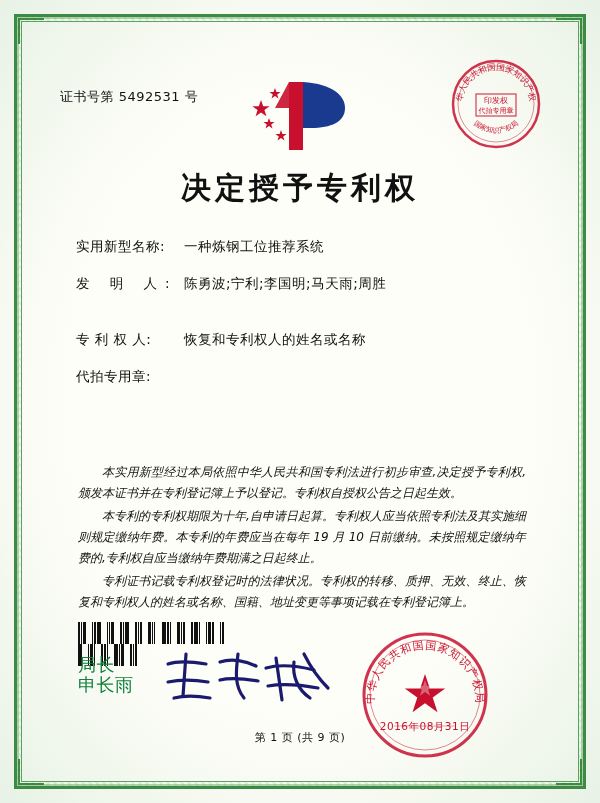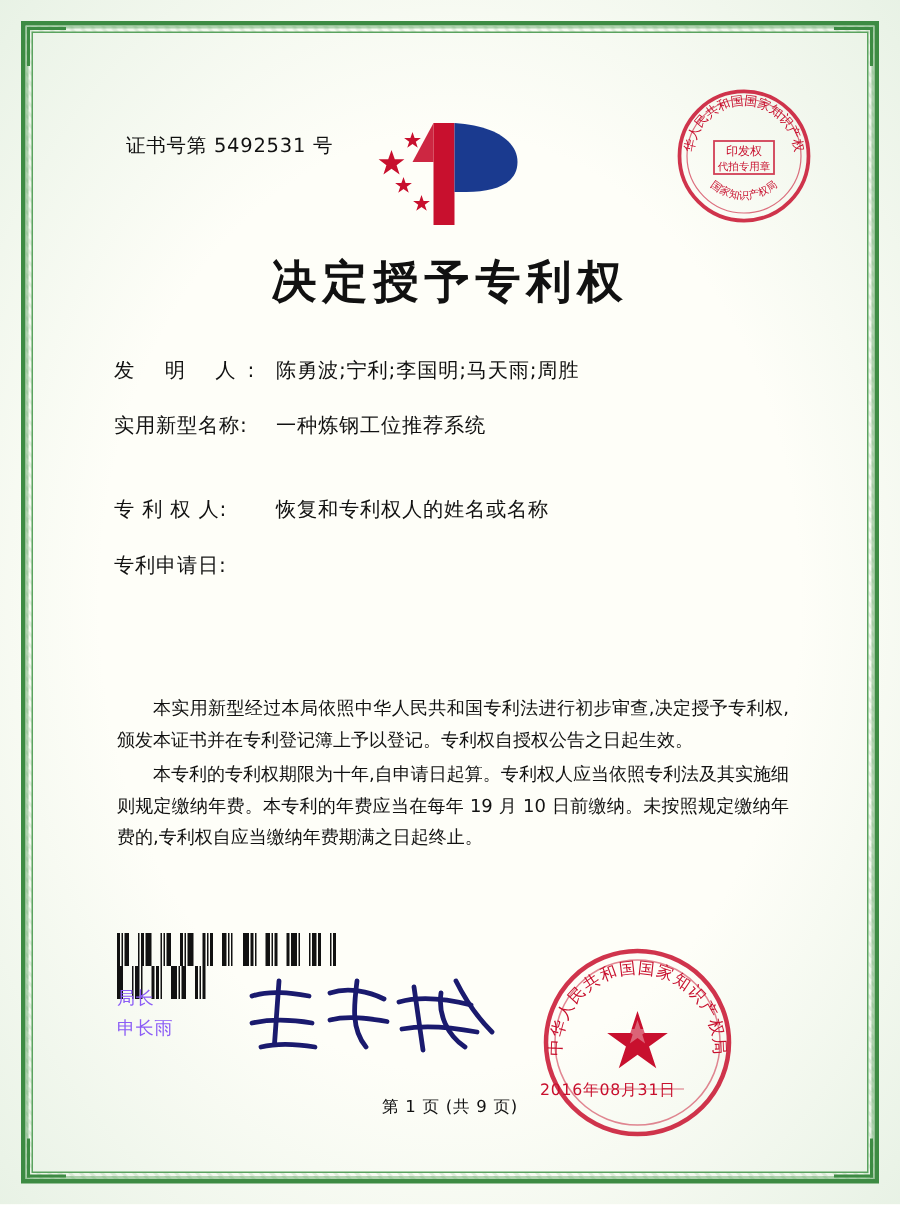--- a/index.html
+++ b/index.html
@@ -85,21 +85,21 @@
     position: absolute;
     left: 30px;
     top: 30px;
     right: 30px;
     bottom: 30px;
   }
 
   
   .serial {
     position: absolute;
-    left: 54px;
+    left: 30px;
     top: 58px;
     font-size: 13px;
     color: #111;
     letter-spacing: 0.5px;
     white-space: nowrap;
   }
 
   .logo {
     position: absolute;
     left: 50%;
@@ -166,20 +166,21 @@
     right: 44px;
     top: 432px;
     font-size: 12px;
     line-height: 21px;
     color: #111;
     text-align: justify;
   }
   .body-text p {
     margin: 0 0 2px 0;
     text-indent: 24px;
+    font-style: italic;
   }
 
   
   .barcode {
     position: absolute;
     left: 48px;
     top: 592px;
     width: 150px;
     height: 22px;
   }
@@ -189,23 +190,23 @@
     height: 100%;
     margin-right: 1px;
     vertical-align: top;
   }
 
   
   .sign-block {
     position: absolute;
     left: 48px;
     top: 625px;
-    font-size: 12px;
+    font-size: 18px;
     line-height: 20px;
-    color: #8b5cf6;
+    color: #15803d;
     letter-spacing: 0.5px;
   }
   .signature {
     position: absolute;
     left: 128px;
     top: 618px;
     width: 180px;
     height: 62px;
   }
 
@@ -215,20 +216,21 @@
     left: 330px;
     top: 600px;
     width: 130px;
     height: 130px;
   }
   .seal-date {
     position: absolute;
     left: 330px;
     top: 690px;
     width: 130px;
+    text-align: center;
     font-size: 10.5px;
     color: #c8102e;
     letter-spacing: 0.5px;
   }
 
   .page-footer {
     position: absolute;
     left: 0;
     right: 0;
     bottom: 28px;
@@ -286,41 +288,42 @@
         <text font-size="7" fill="#c8102e" font-family="DejaVu Sans, sans-serif">
           <textPath href="#sealArcBot" startOffset="50%" text-anchor="middle">国家知识产权局</textPath>
         </text>
       </svg>
     </div>
 
     <div class="main-title">决定授予专利权</div>
 
     <div class="fields">
       <div class="field-row">
+        <div class="field-label">实用新型名称:</div>
+        <div class="field-value">一种炼钢工位推荐系统</div>
+      </div>
+      <div class="field-row">
         <div class="field-label spread">发 明 人:</div>
         <div class="field-value">陈勇波;宁利;李国明;马天雨;周胜</div>
       </div>
       <div class="field-row">
-        <div class="field-label">实用新型名称:</div>
-        <div class="field-value">一种炼钢工位推荐系统</div>
-      </div>
-      <div class="field-row">
       </div>
       <div class="field-row">
         <div class="field-label">专 利 权 人:</div>
         <div class="field-value">恢复和专利权人的姓名或名称</div>
       </div>
       <div class="field-row">
-        <div class="field-label">专利申请日:</div>
+        <div class="field-label">代拍专用章:</div>
       </div>
     </div>
 
     <div class="body-text">
       <p>本实用新型经过本局依照中华人民共和国专利法进行初步审查,决定授予专利权,颁发本证书并在专利登记簿上予以登记。专利权自授权公告之日起生效。</p>
       <p>本专利的专利权期限为十年,自申请日起算。专利权人应当依照专利法及其实施细则规定缴纳年费。本专利的年费应当在每年 19 月 10 日前缴纳。未按照规定缴纳年费的,专利权自应当缴纳年费期满之日起终止。</p>
+      <p>专利证书记载专利权登记时的法律状况。专利权的转移、质押、无效、终止、恢复和专利权人的姓名或名称、国籍、地址变更等事项记载在专利登记簿上。</p>
     </div>
 
     <div class="barcode">
       <span style="width:2px"></span><span style="width:1px"></span><span style="width:3px"></span>
       <span style="width:1px"></span><span style="width:2px"></span><span style="width:4px"></span>
       <span style="width:1px"></span><span style="width:1px"></span><span style="width:3px"></span>
       <span style="width:2px"></span><span style="width:1px"></span><span style="width:4px"></span>
       <span style="width:2px"></span><span style="width:1px"></span><span style="width:2px"></span>
       <span style="width:3px"></span><span style="width:1px"></span><span style="width:1px"></span>
       <span style="width:4px"></span><span style="width:2px"></span><span style="width:1px"></span>

